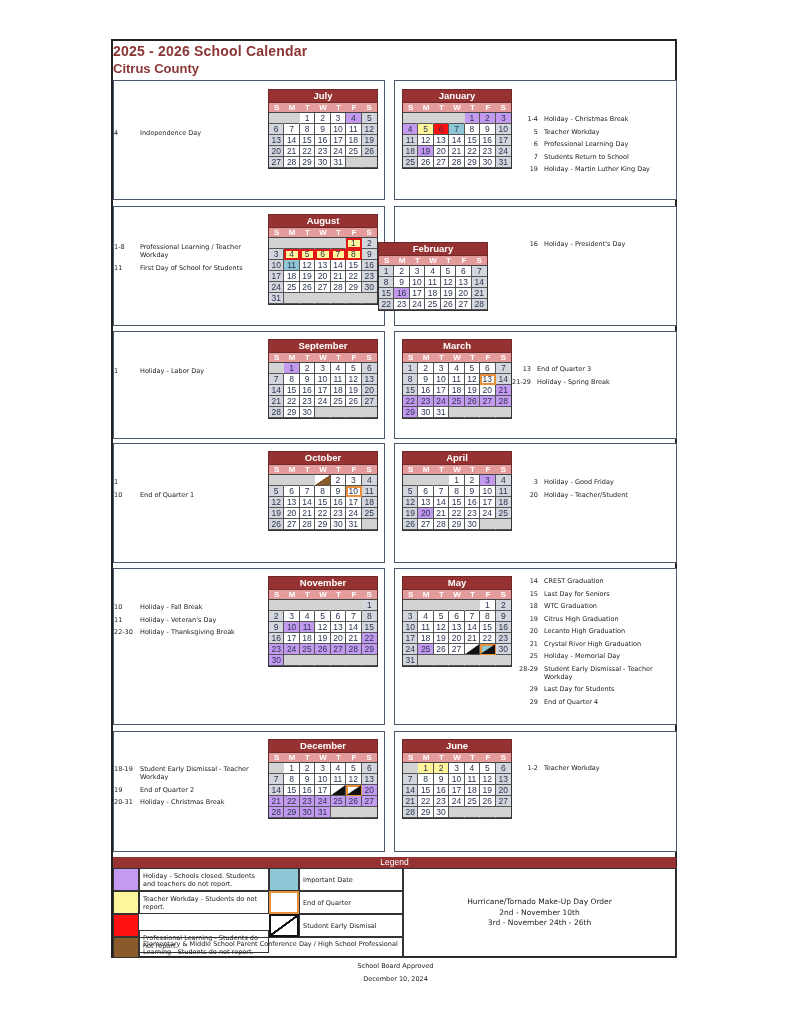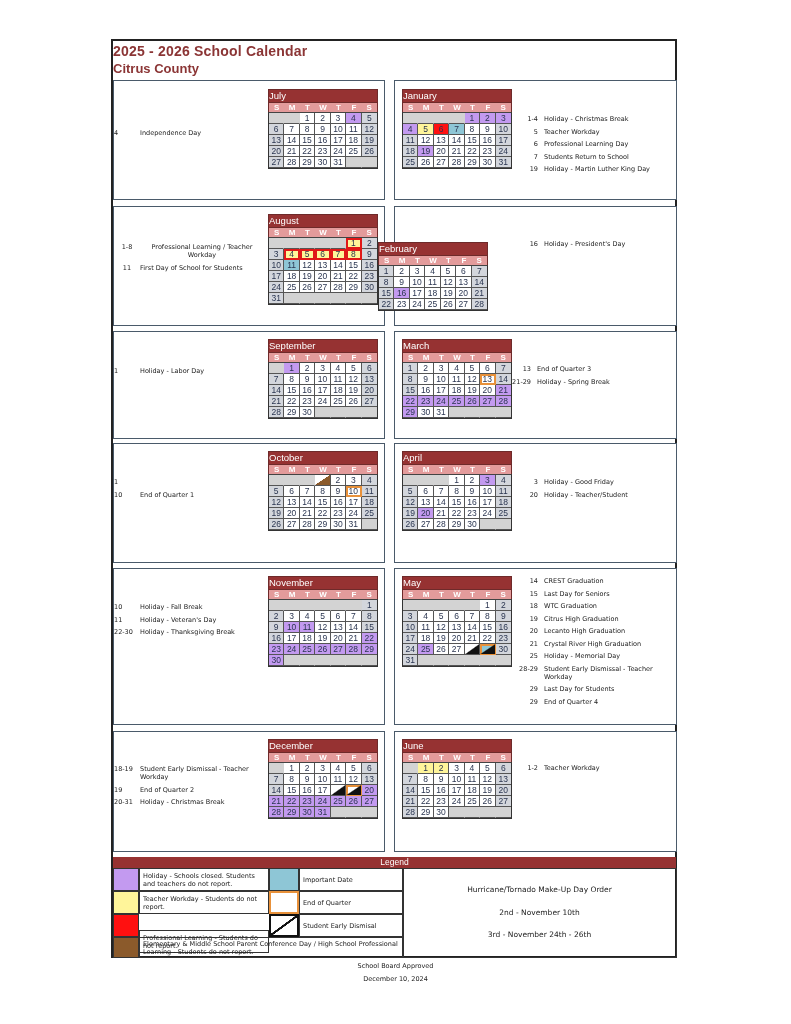--- a/index.html
+++ b/index.html
@@ -3,21 +3,21 @@
 <meta charset="utf-8">
 <style>
   html,body{margin:0;padding:0;background:#fff;}
   body{width:791px;height:1024px;position:relative;font-family:"DejaVu Sans",sans-serif;overflow:hidden;}
   .frame{position:absolute;left:111px;top:39px;width:566px;height:919px;border:2px solid #222;box-sizing:border-box;}
   .title{position:absolute;left:113px;top:42px;width:563px;text-align:left;color:#8b3535;font-family:"Liberation Sans",sans-serif;font-weight:bold;}
   .title .t1{font-size:14px;line-height:18px;letter-spacing:0.2px;}
   .title .t2{font-size:13px;line-height:18px;}
   .panel{position:absolute;border:1px solid #4a5a6a;box-sizing:border-box;background:#fff;}
   .cal{position:absolute;width:110px;font-family:"Liberation Sans",sans-serif;}
-  .cal .mh{background:#963232;color:#fff;font-weight:normal;font-size:9.5px;height:12px;line-height:12px;border:1px solid #6e2a2a;}
+  .cal .mh{background:#963232;color:#fff;text-align:center;font-weight:bold;font-size:9.5px;height:12px;line-height:12px;border:1px solid #6e2a2a;}
   .cal .dh{display:grid;grid-template-columns:repeat(7,1fr);background:#e39b9b;color:#fff;font-weight:bold;font-size:8px;height:9px;line-height:9px;border-left:1px solid #6e2a2a;border-right:1px solid #6e2a2a;}
   .cal .dh span{text-align:center;}
   .cal .grid{display:grid;grid-template-columns:repeat(7,1fr);border:1px solid #333;border-top:1px solid #444;background:#d3d3d3;}
   .cell{height:11px;line-height:11px;font-size:8.5px;text-align:center;color:#2a3550;border-right:1px solid #555;border-bottom:1px solid #555;box-sizing:border-box;position:relative;background:#fff;}
   .cell.we{background:#d3d6dc;}
   .cell.empty{background:#d3d3d3;border-right:1px solid #d3d3d3;}
   .cell.hol{background:#c39af0;}
   .cell.tw{background:#fff59a;}
   .cell.pl{background:#ff1010;color:#2a3550;}
   .cell.imp{background:#8ec6d6;}
@@ -26,21 +26,21 @@
   .cell.sed::after{content:"";position:absolute;left:0;top:0;right:0;bottom:0;background:linear-gradient(to top left,#111 0%,#111 45%,transparent 52%);}
   .cell.pc{background:linear-gradient(to top left,#8b5a2b 50%,#fff 51%);}
   .notes{position:absolute;font-size:6.5px;color:#222;line-height:8px;}
   .notes .row{display:flex;margin-bottom:4.5px;}
   .notes .d{width:26px;flex:none;}
   .rnotes .d{width:20px;text-align:right;padding-right:6px;flex:none;}
   .legend-head{position:absolute;left:113px;top:857px;width:563px;height:11px;background:#963232;color:#fff;font-size:8.5px;text-align:center;line-height:11px;font-family:"Liberation Sans",sans-serif;}
   .lg{position:absolute;box-sizing:border-box;border:1px solid #333;font-size:6.5px;line-height:8px;color:#222;display:flex;align-items:center;padding-left:3px;}
   .sw{position:absolute;box-sizing:border-box;border:1px solid #333;}
   .footer{position:absolute;left:0;width:791px;text-align:center;font-size:6.5px;color:#222;}
-  .hurr{position:absolute;left:403px;top:869px;width:273px;height:88px;text-align:center;font-size:7.5px;line-height:10.5px;color:#222;display:flex;flex-direction:column;justify-content:center;gap:12px;}
+  .hurr{position:absolute;left:403px;top:869px;width:273px;height:88px;text-align:center;font-size:7.5px;line-height:10.5px;color:#222;display:flex;flex-direction:column;justify-content:center;}
 </style>
 </head>
 <body>
 
 <div class="frame"></div>
 
 <div class="title">
   <div class="t1">2025 - 2026 School Calendar</div>
   <div class="t2">Citrus County</div>
 </div>
@@ -660,21 +660,21 @@
       <div class="cell empty" style="border-right: none;"></div>
     </div>
   </div>
 
 <div class="notes" style="left:114px;top:129px;width:150px;">
     <div class="row">
       <span class="d">4</span>
       <span>Independence Day</span>
     </div>
   </div>
-<div class="notes" style="left:114px;top:243px;width:150px;text-align:center;">
+<div class="notes" style="left:114px;top:243px;width:150px;">
     <div class="row">
       <span class="d">1-8</span>
       <span>Professional Learning / Teacher Workday</span>
     </div>
     <div class="row">
       <span class="d">11</span>
       <span>First Day of School for Students</span>
     </div>
   </div>
 <div class="notes" style="left:114px;top:367px;width:150px;">

